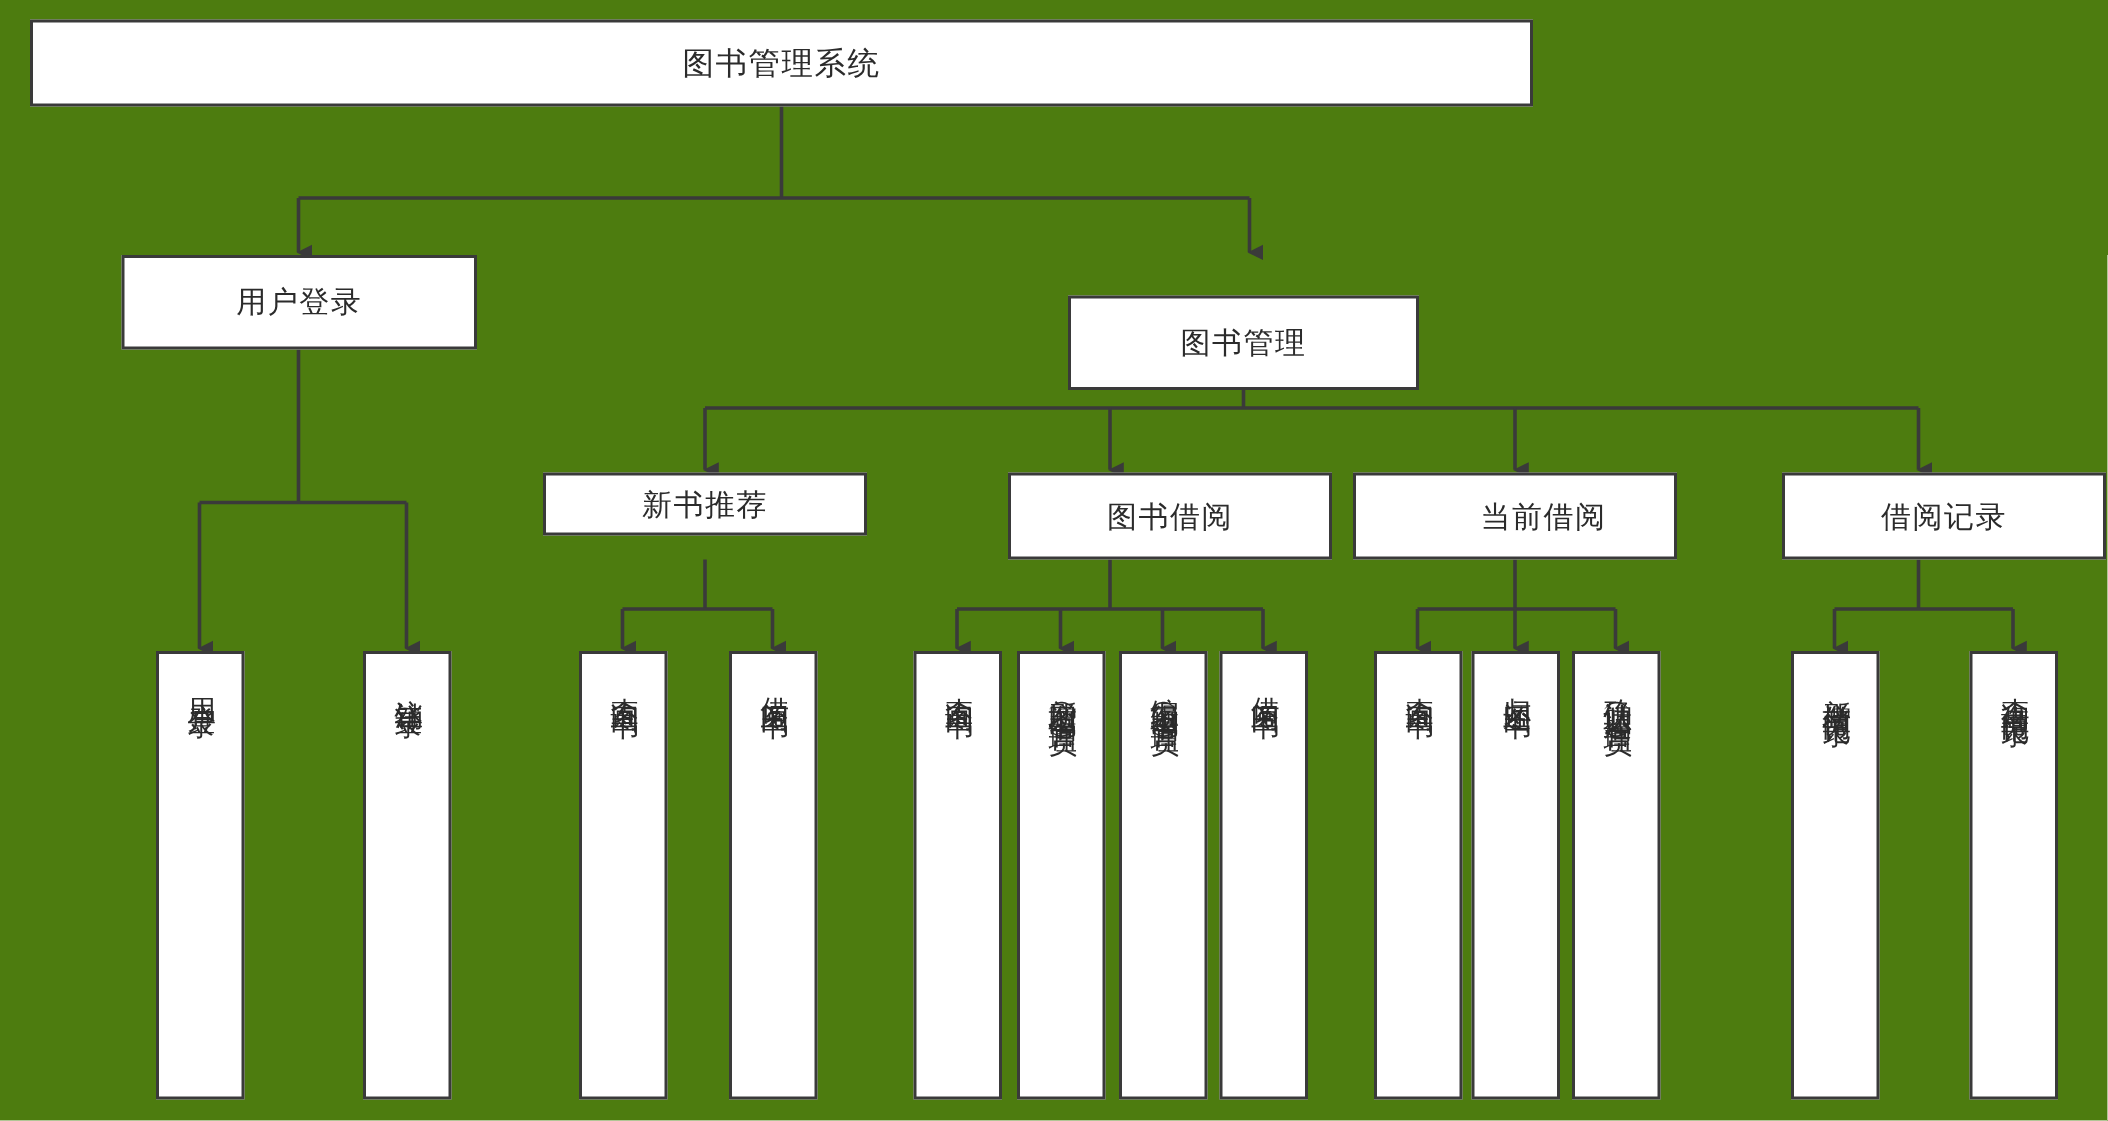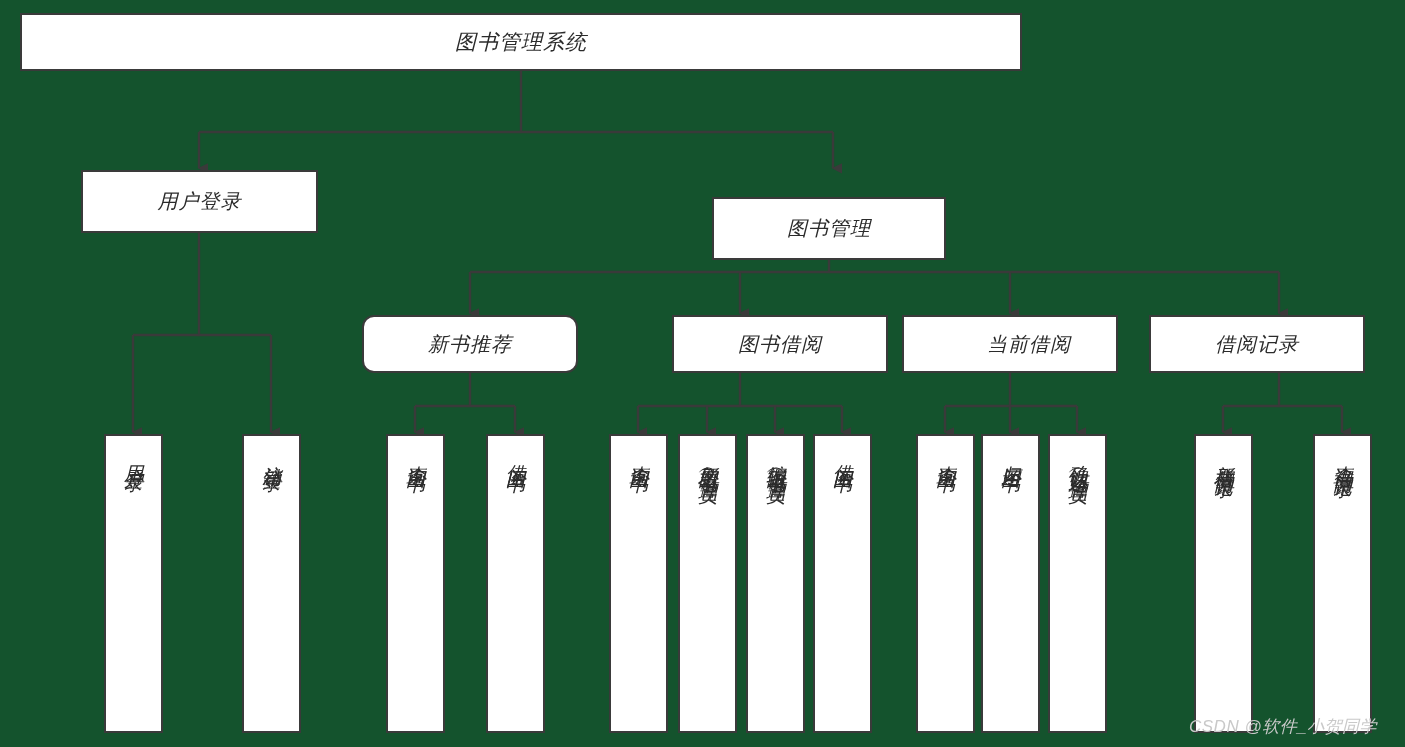--- a/index.html
+++ b/index.html
@@ -4,23 +4,22 @@
 <style>
   html,body{margin:0;padding:0;background:#ffffff;}
   body{
     font-family:"Liberation Sans","DejaVu Sans",sans-serif;
     color:#1a1a1a;
   }
   #stage{
     position:relative;
     width:1405px;
     height:747px;
-    background:#14532d;
+    background:#4d7c0f;
     overflow:hidden;
-    font-style:italic;
   }
   svg#wires{
     position:absolute;
     left:0; top:0;
     width:1405px;
     height:747px;
     pointer-events:none;
   }
   .node{
     position:absolute;
@@ -120,33 +119,33 @@
   </div>
 
   <div class="node level-2" style="left:81px; top:170px; width:237px; height:63px;">
     <span>用户登录</span>
   </div>
 
   <div class="node level-2" style="left:712px; top:170px; width:234px; height:63px;margin-top:27px;">
     <span>图书管理</span>
   </div>
 
-  <div class="node level-3" style="left:362px; top:315px; width:216px; height:58px;border-radius:12px;">
+  <div class="node level-3" style="left:362px; top:315px; width:216px; height:42px;">
     <span>新书推荐</span>
   </div>
 
   <div class="node level-3" style="left:632px; top:315px; width:216px; height:58px;margin-left:40px;">
     <span>图书借阅</span>
   </div>
 
   <div class="node level-3" style="left:902px; top:315px; width:216px; height:58px;padding-left:38px;">
     <span>当前借阅</span>
   </div>
 
-  <div class="node level-3" style="left:1149px; top:315px; width:216px; height:58px;">
+  <div class="node level-3" style="left:1188px; top:315px; width:216px; height:58px;">
     <span>借阅记录</span>
   </div>
 
   <div class="node leaf" style="left:104px; top:434px; width:59px; height:299px;">
     <span class="vlabel">用户登录</span>
   </div>
   <div class="node leaf" style="left:242px; top:434px; width:59px; height:299px;">
     <span class="vlabel">注销登录</span>
   </div>
 
@@ -180,15 +179,14 @@
     <span class="vlabel">确认归还（管理员）</span>
   </div>
 
   <div class="node leaf" style="left:1194px; top:434px; width:59px; height:299px;">
     <span class="vlabel">新增借阅记录</span>
   </div>
   <div class="node leaf" style="left:1313px; top:434px; width:59px; height:299px;">
     <span class="vlabel">查询借阅记录</span>
   </div>
 
-  <div class="watermark" style="left:1189px; top:715px;">CSDN @软件_小贺同学</div>
 
 </div>
 
 </body></html>

